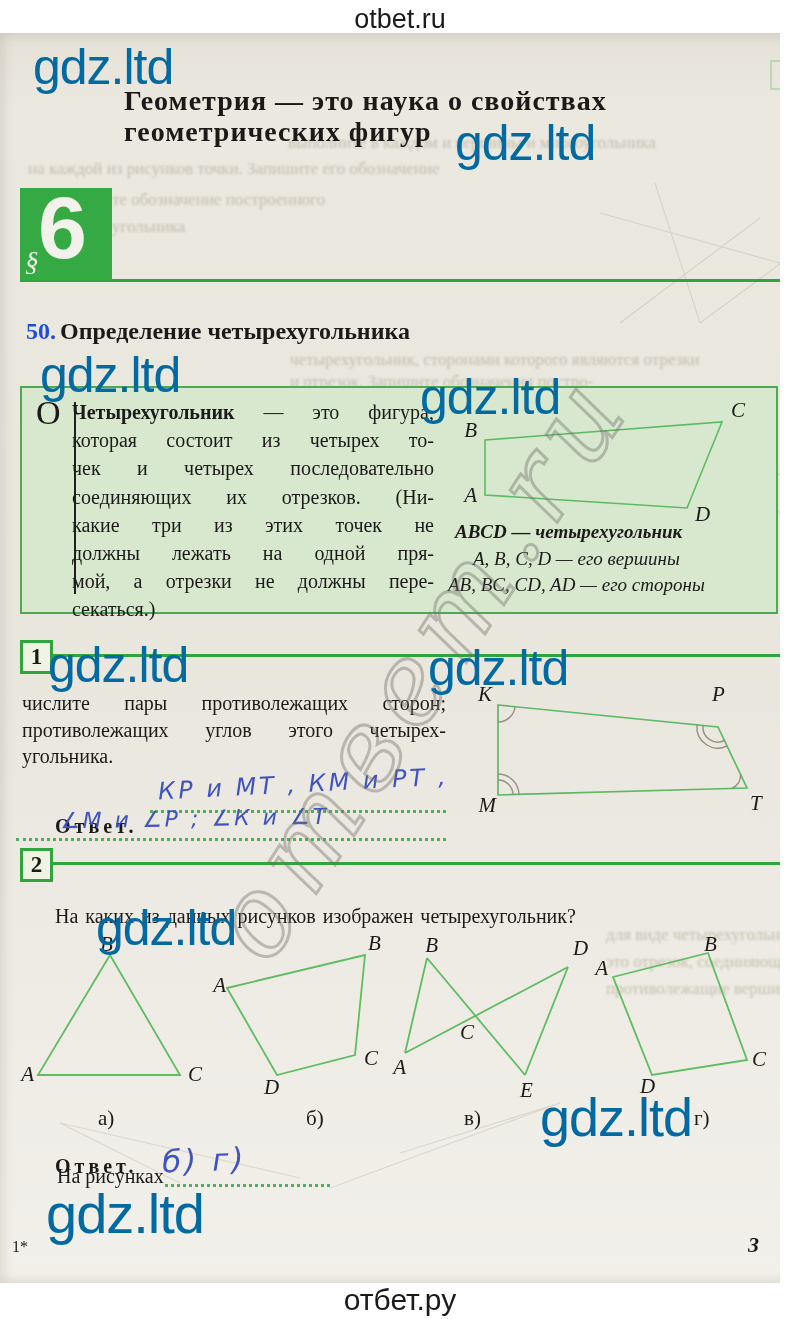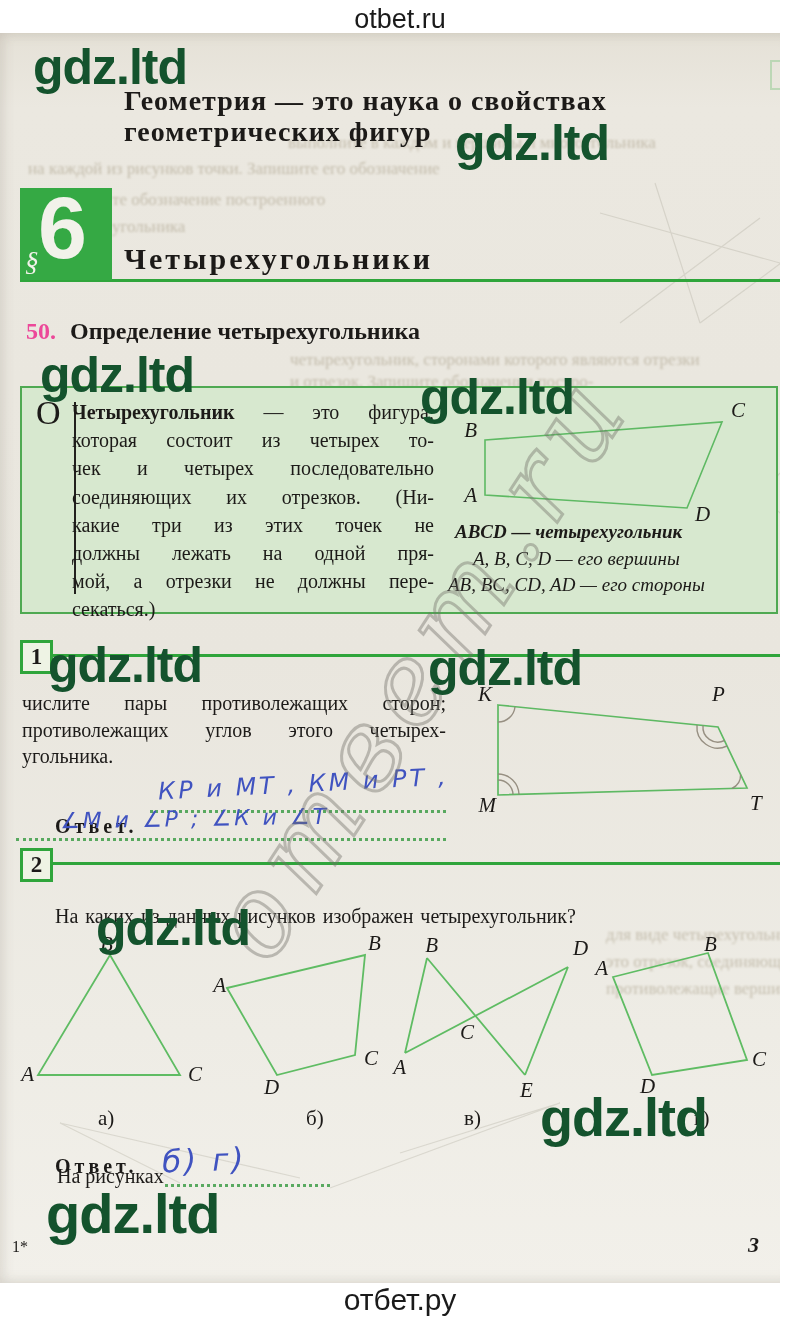--- a/index.html
+++ b/index.html
@@ -4,37 +4,37 @@
 <style>
   html,body{margin:0;padding:0;background:#ffffff;}
   .page{position:relative;width:780px;height:1319px;background:#ffffff;overflow:hidden;
         font-family:"Liberation Serif",serif;color:#1c1a18;}
   .abs{position:absolute;}
   .site-url{width:800px;text-align:center;font-family:"Liberation Sans",sans-serif;
             font-size:27px;color:#1a1a1a;}
   .scan{left:0;top:33px;width:800px;height:1250px;
         background:linear-gradient(180deg,#e5e1d7 0%,#ebe8e0 6%,#e9e6de 50%,#eeece5 80%,#f2f0ea 100%);
         box-shadow:inset -6px 0 14px rgba(120,110,95,.18), inset 6px 0 10px rgba(120,110,95,.10);}
-  .wm{font-family:"Liberation Sans",sans-serif;font-weight:700;font-size:50px;
-      color:#14532d;letter-spacing:-1px;line-height:1;white-space:nowrap;z-index:30;}
+  .wm{font-family:"Liberation Sans",sans-serif;font-weight:400;font-size:50px;
+      color:#0369a1;letter-spacing:-1px;line-height:1;white-space:nowrap;z-index:30;}
   .bleed{filter:blur(1.1px);opacity:.5;color:#9d9279;font-size:17px;white-space:nowrap;z-index:1;}
   .bleed-art{z-index:1;opacity:.8;}
   .diag-wm{left:70px;top:600px;width:700px;text-align:center;
            font-family:"DejaVu Serif",serif;font-style:italic;font-size:110px;letter-spacing:14px;
            color:transparent;-webkit-text-stroke:3px rgba(115,112,105,.42);
            transform:rotate(-57deg);z-index:25;pointer-events:none;}
   .h-title{font-weight:bold;font-size:28px;letter-spacing:1px;line-height:30px;z-index:5;}
   .sec-box{left:20px;top:188px;width:92px;height:92px;background:#35a944;z-index:5;}
   .sec-box .six{position:absolute;left:18px;top:-8px;color:#f2f2ea;
                 font-family:"Liberation Sans",sans-serif;font-weight:800;font-size:88px;line-height:96px;}
   .sec-box .para{position:absolute;left:5px;bottom:2px;color:#f2f2ea;font-size:27px;font-style:italic;}
   .sec-title{left:124px;top:242px;font-weight:bold;font-size:30px;letter-spacing:3px;z-index:5;}
   .green-rule{height:3px;background:#2fa53b;z-index:4;}
   .topic{left:26px;top:318px;font-size:24px;font-weight:bold;z-index:5;}
-  .topic .num{color:#ec4899;margin-right:14px;}
+  .topic .num{color:#1d4ed8;margin-right:4px;}
   .def-box{left:20px;top:386px;width:758px;height:228px;background:#d7e8cf;
            border:2px solid #4fa952;box-sizing:border-box;z-index:3;}
   .def-marker{left:36px;top:394px;font-size:34px;z-index:6;}
   .def-vline{left:74px;top:402px;width:2px;height:192px;background:#22201e;z-index:6;}
   .def-text{left:72px;top:398px;width:362px;font-size:20px;line-height:28.2px;z-index:6;}
   .jline{text-align:justify;text-align-last:justify;}
   .jlast{text-align-last:left;}
   .cap{width:330px;text-align:left;font-style:italic;font-size:19px;z-index:6;}
   .fig-label{font-style:italic;font-size:21px;fill:#1c1a18;font-family:"Liberation Serif",serif;}
   .num-box{width:33px;height:34px;border:3px solid #2fa53b;background:#eef3e4;box-sizing:border-box;
@@ -88,21 +88,20 @@
   <div class="abs wm" style="left:540px;top:1090px;font-size:54px;">gdz.ltd</div>
   <div class="abs wm" style="left:46px;top:1186px;font-size:56px;">gdz.ltd</div>
 
   <div class="abs h-title" style="left:124px;top:86px;">Геометрия — это наука о свойствах</div>
   <div class="abs h-title" style="left:124px;top:117px;">геометрических фигур</div>
 
   <div class="abs sec-box">
     <span class="six">6</span>
     <span class="para">§</span>
   </div>
-  <div class="abs sec-title">Четырехугольники</div>
   <div class="abs green-rule" style="left:20px;top:279px;width:778px;"></div>
 
   <div class="abs topic">
     <span class="num">50.</span><span>Определение четырехугольника</span>
   </div>
 
   <div class="abs def-box"></div>
   <div class="abs def-marker">О</div>
   <div class="abs def-vline"></div>
   <div class="abs def-text">

